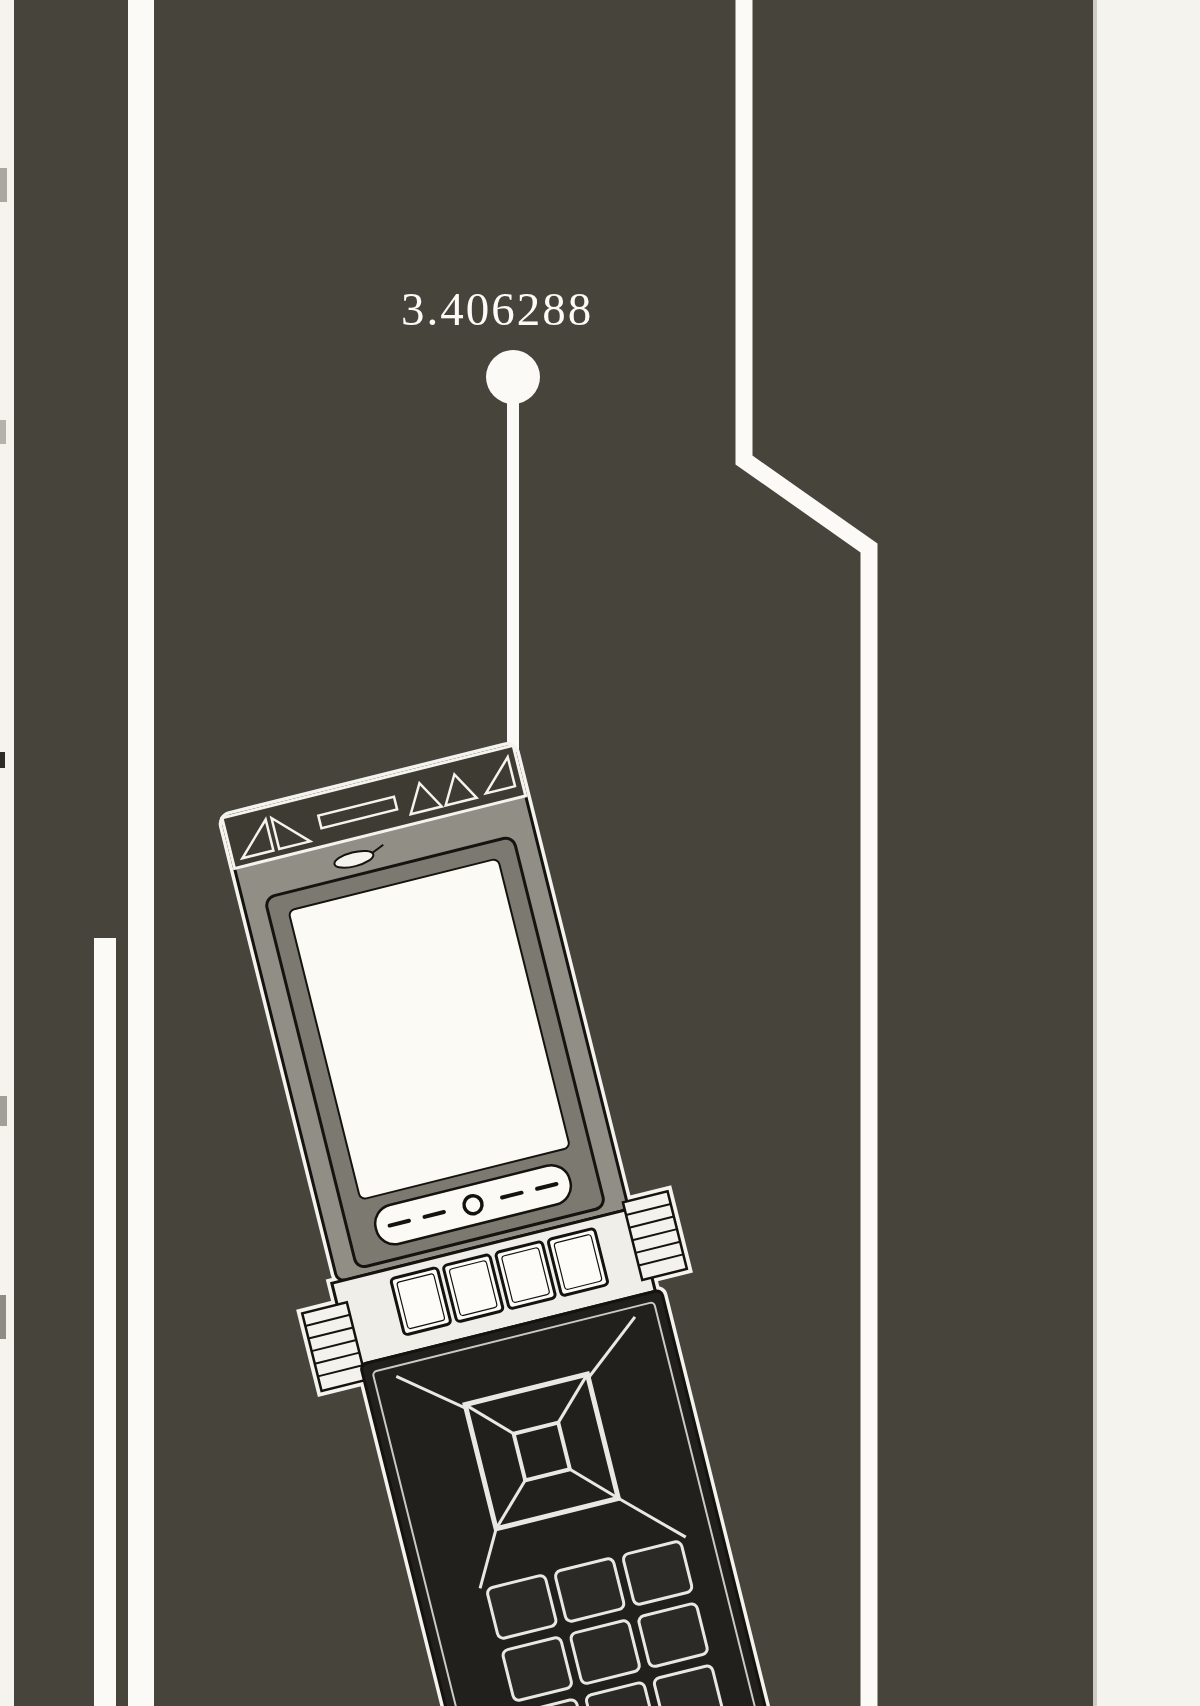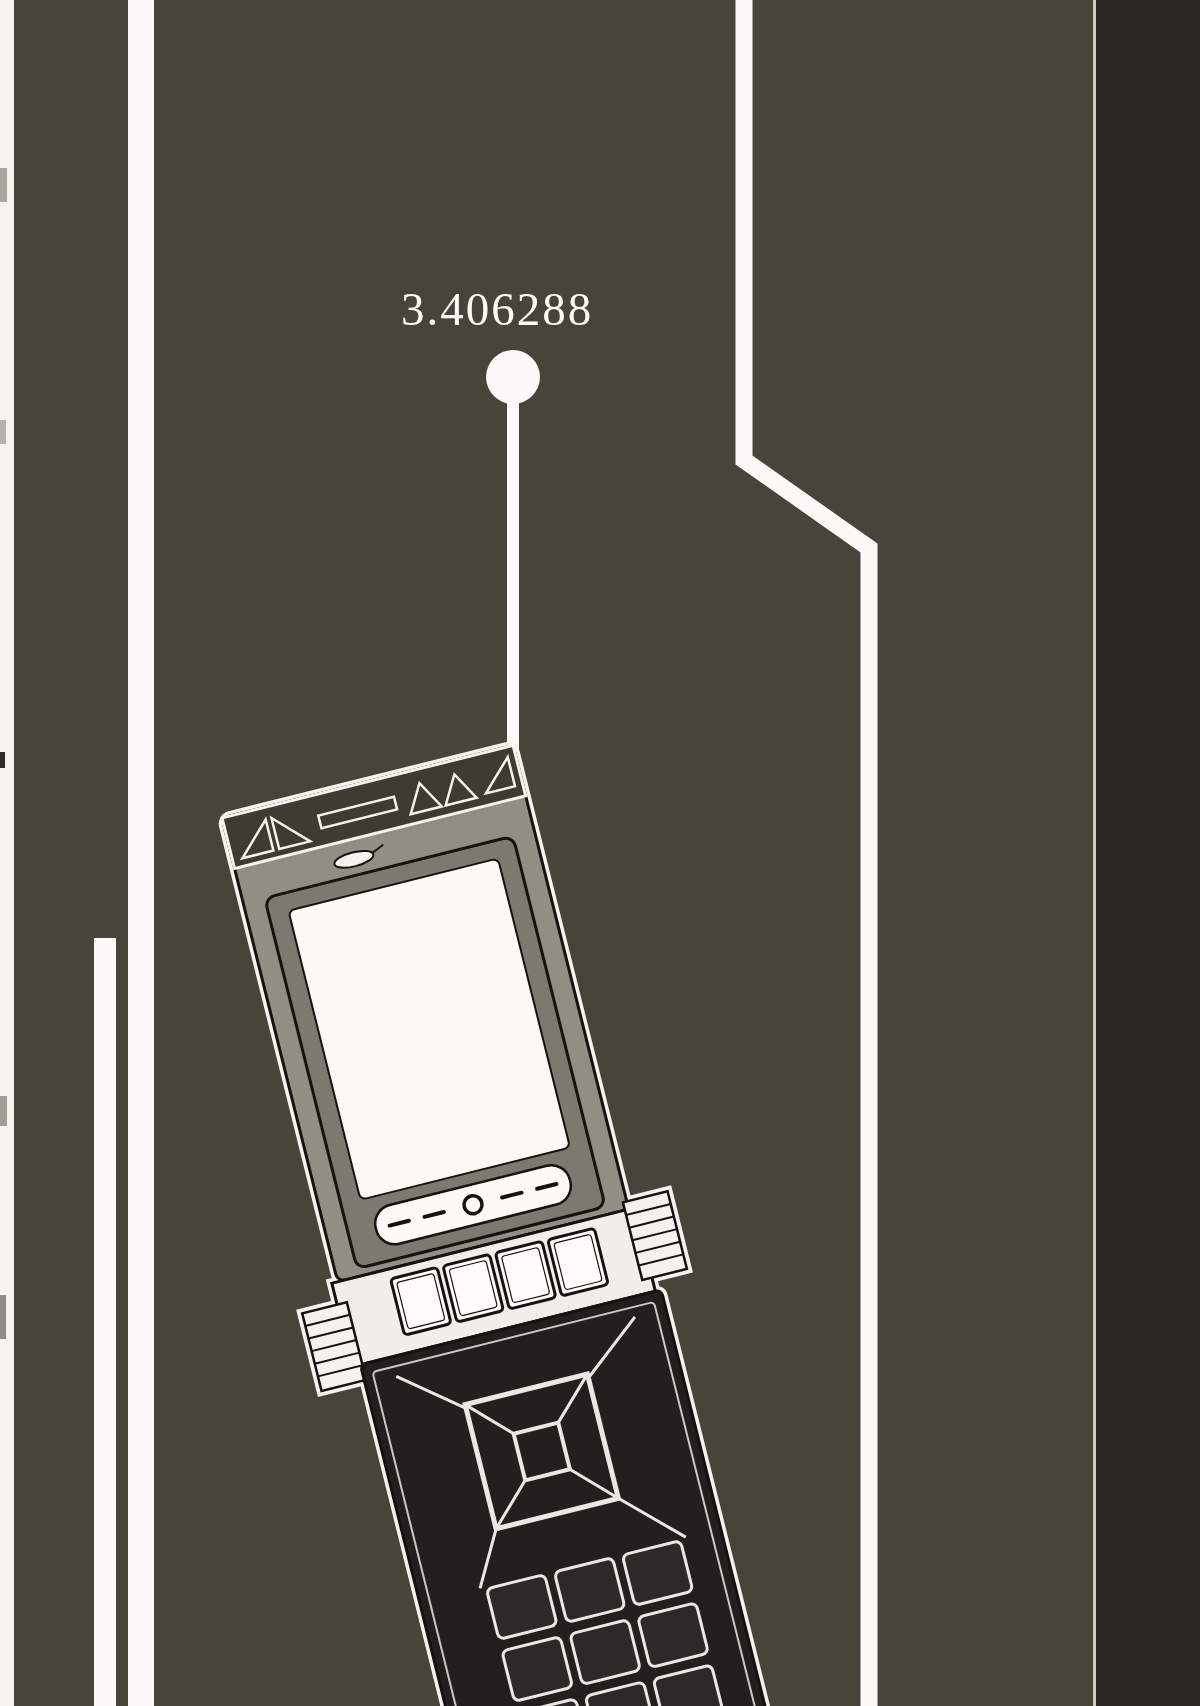--- a/index.html
+++ b/index.html
@@ -2,21 +2,21 @@
 <html><head>
 <meta charset="utf-8">
 <style>
   html, body {
     margin: 0;
     padding: 0;
     background: #2a2924;
   }
   .page {
     position: relative;
-    width: 1096px;
+    width: 1200px;
     height: 1706px;
     overflow: hidden;
     background: #47443c;
     font-family: "Liberation Serif", "DejaVu Serif", serif;
   }
   .art {
     position: absolute;
     inset: 0;
     display: block;
   }

